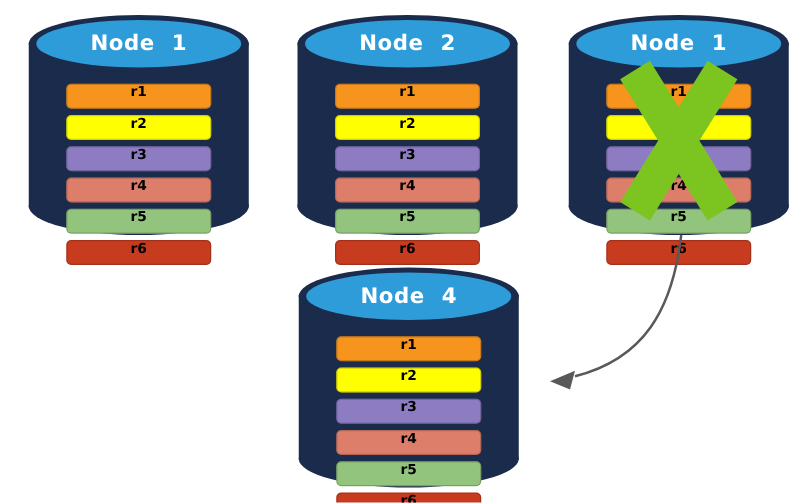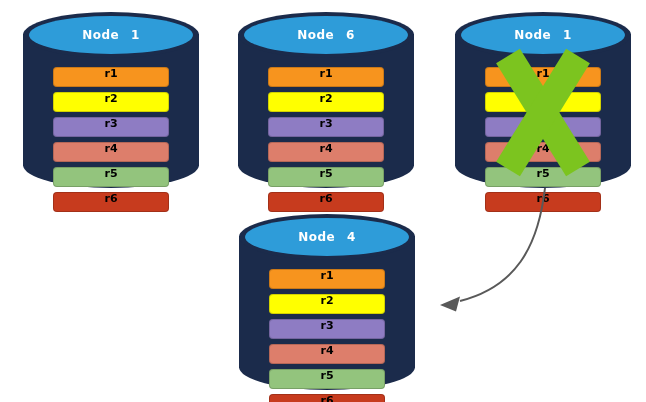--- a/index.html
+++ b/index.html
@@ -38,21 +38,21 @@
     border-radius: 50%;
   }
   .cyl-top {
     position: absolute; left: 6px; right: 6px; top: 4px; height: 38px;
     background: var(--cylinder-top, #2E9CD9);
     border-radius: 50%;
     display: flex; align-items: center; justify-content: center;
   }
   .node-title {
     color: var(--title-text, #ffffff);
-    font-size: 12px; font-weight: bold;
+    font-size: 17px; font-weight: bold;
     word-spacing: 7px;
     letter-spacing: 0.5px;
   }
   .rows {
     position: absolute; left: 30px; right: 30px; top: 55px;
     display: flex; flex-direction: column; gap: 5px;
   }
   .row {
     height: 20px; line-height: 13px;
     border-radius: 4px;
@@ -92,21 +92,21 @@
       <div class="row" style="background: rgb(147, 196, 125);">r5</div>
       <div class="row" style="background: rgb(199, 59, 30);">r6</div>
     </div>
   </div>
 
   <div class="node node2">
     <div class="cyl-bottom"></div>
     <div class="cyl-mid"></div>
     <div class="cyl-top-rim"></div>
     <div class="cyl-top">
-      <span class="node-title">Node 6</span>
+      <span class="node-title">Node 2</span>
     </div>
     <div class="rows">
       <div class="row" style="background: rgb(247, 148, 30);">r1</div>
       <div class="row" style="background: rgb(255, 255, 0);">r2</div>
       <div class="row" style="background: rgb(142, 124, 195);">r3</div>
       <div class="row" style="background: rgb(221, 126, 107);">r4</div>
       <div class="row" style="background: rgb(147, 196, 125);">r5</div>
       <div class="row" style="background: rgb(199, 59, 30);">r6</div>
     </div>
   </div>

